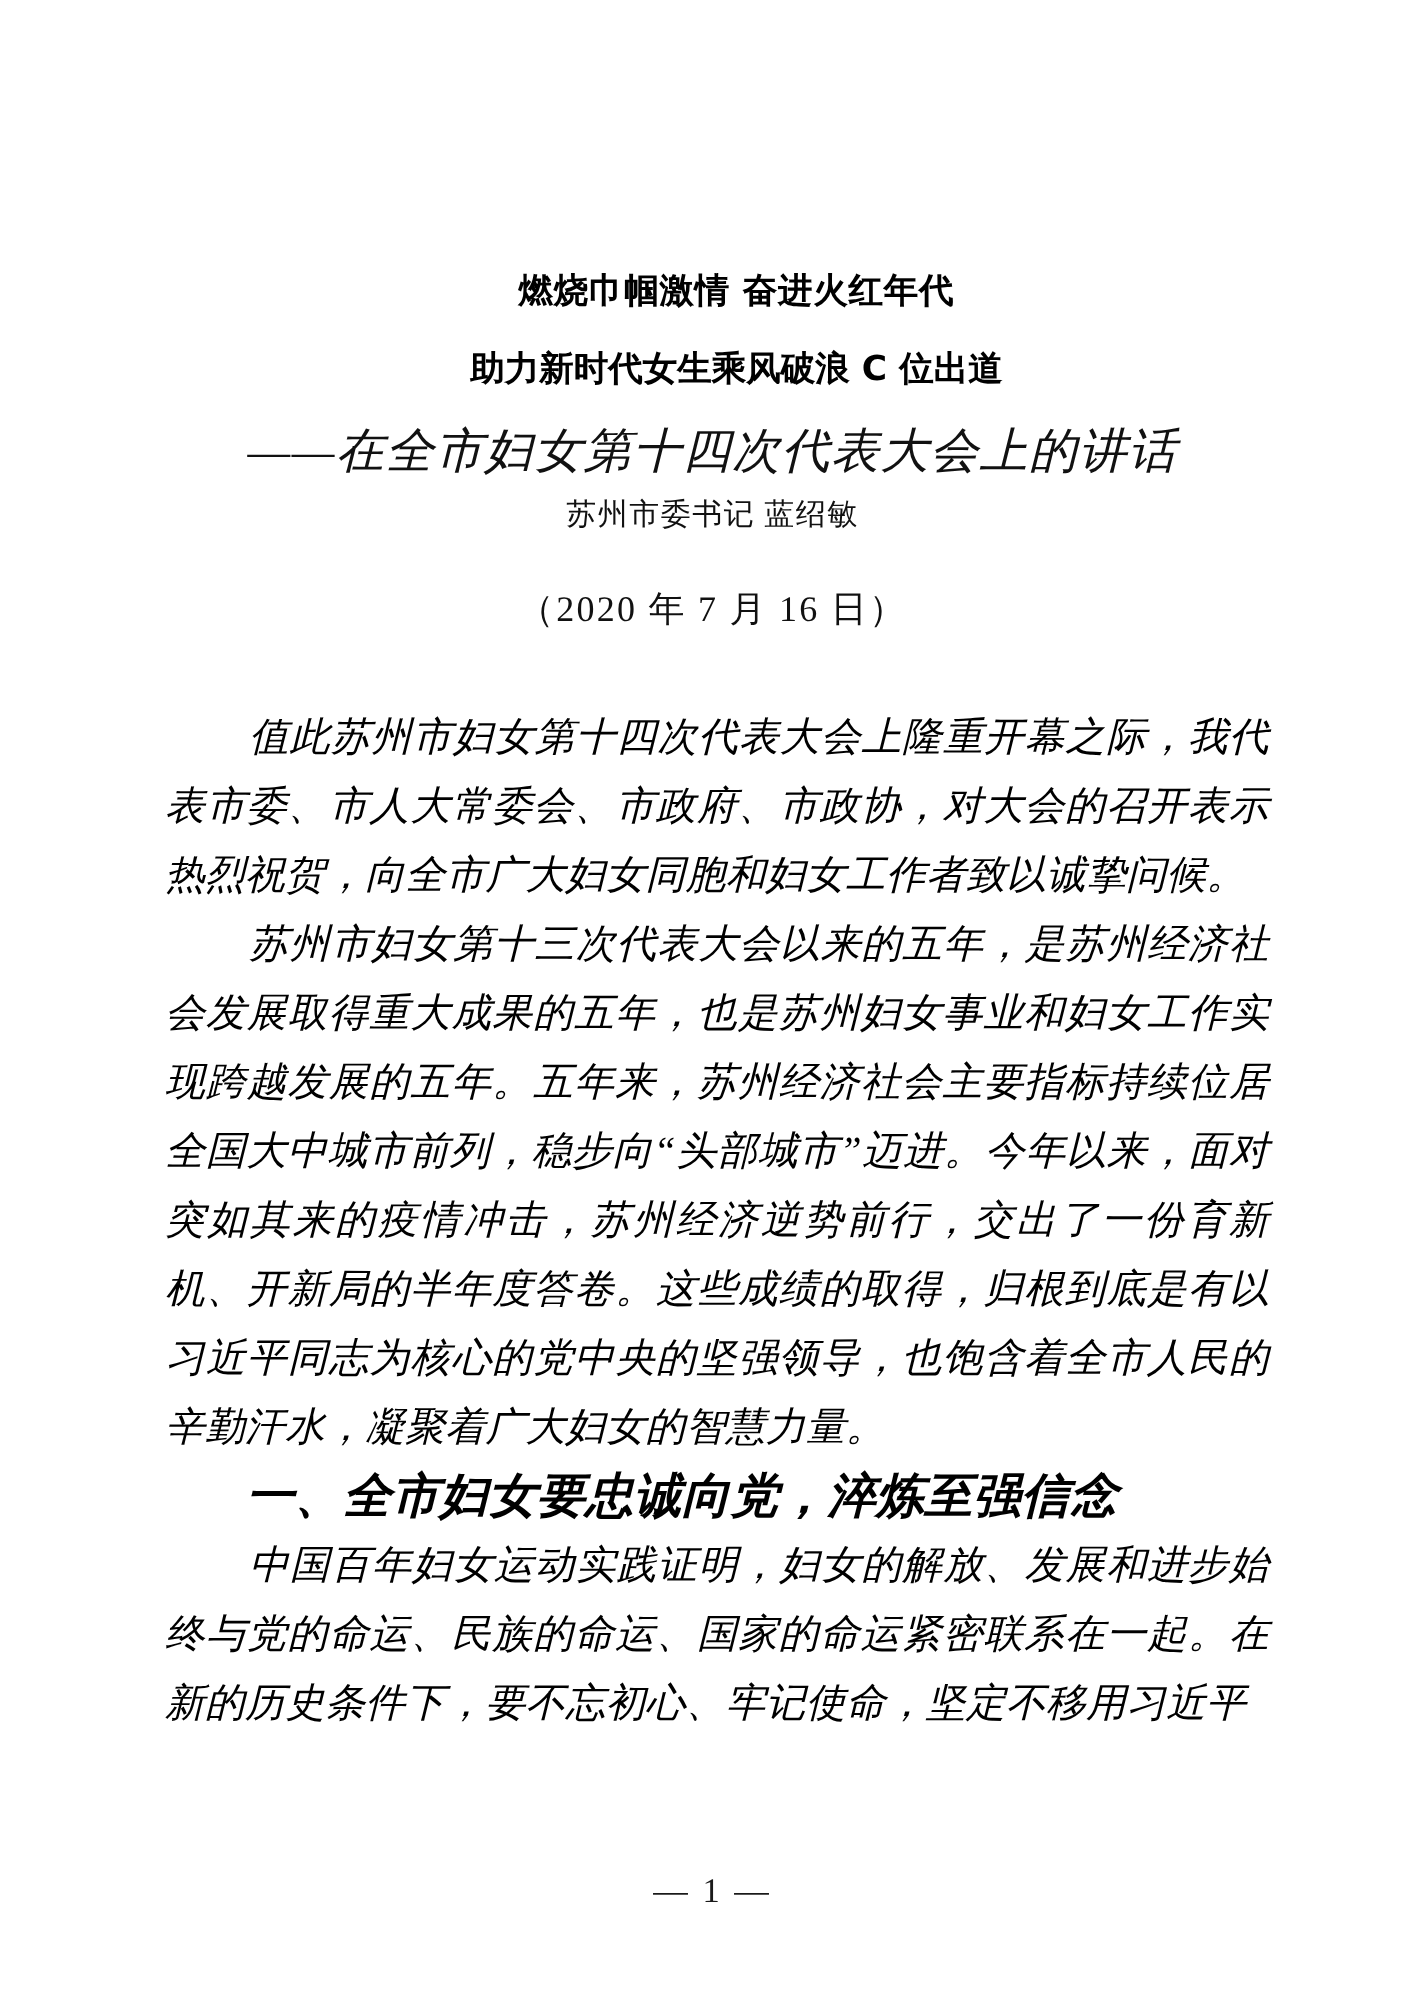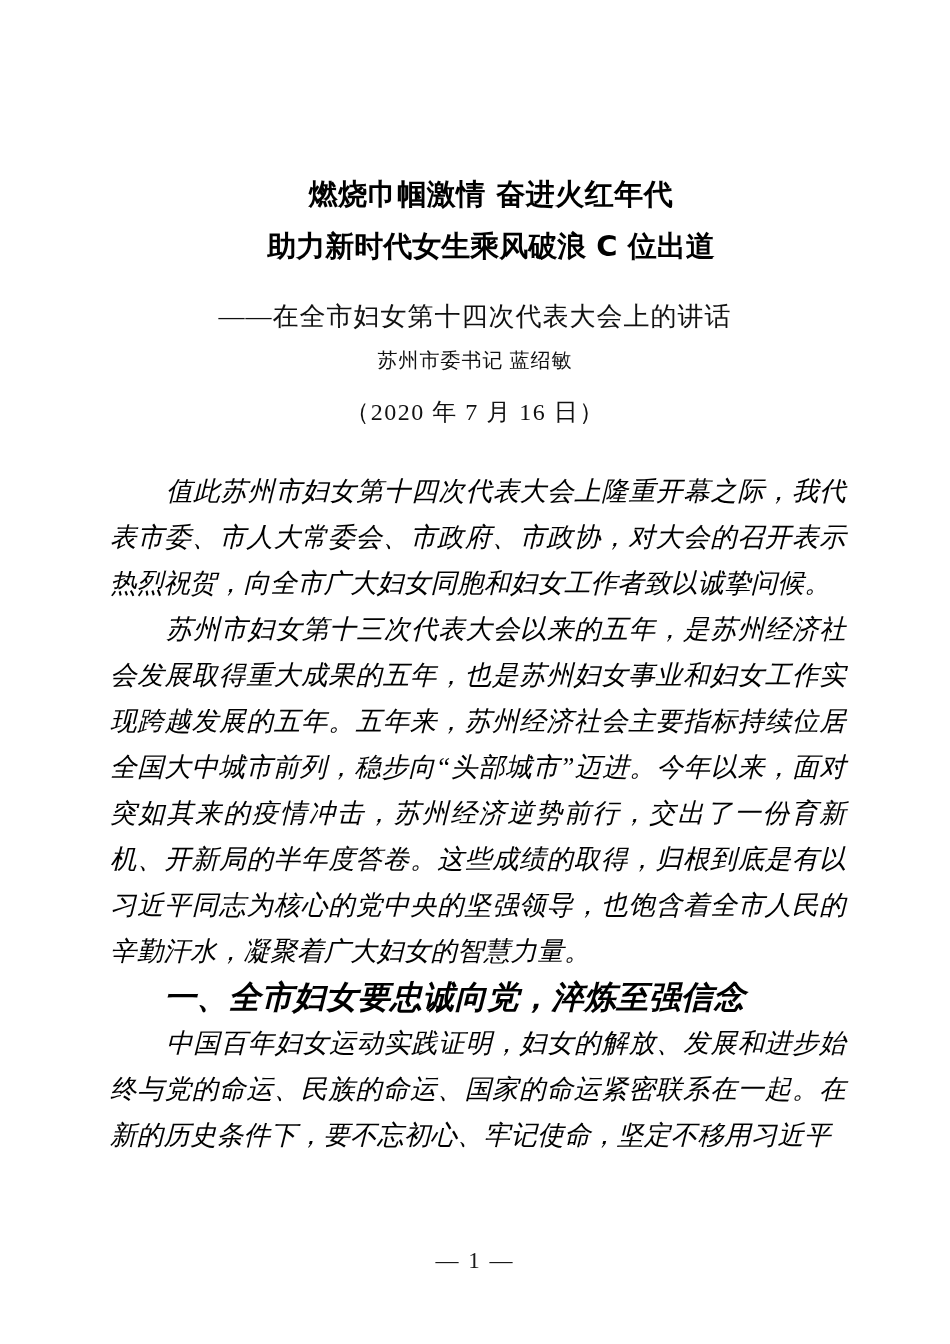--- a/index.html
+++ b/index.html
@@ -22,51 +22,52 @@
   .title-block {
     position: absolute;
     left: 0;
     top: 168px;
     width: 950px;
     text-align: center;
   }
   .doc-title {
     font-family: "DejaVu Sans", "Liberation Sans", sans-serif;
     font-weight: 700;
-    font-size: 29px;
+    font-size: 23px;
     line-height: 52px;
     letter-spacing: 0.5px;
     color: #000;
     white-space: nowrap;
     padding-left: 32px;
   }
   .doc-title .ln2 {
     letter-spacing: 0px;
   }
   .doc-subtitle {
     font-family: "Liberation Serif", "DejaVu Serif", serif;
-    font-size: 26px;
+    font-size: 32px;
     line-height: 44px;
     letter-spacing: 1px;
-    margin-top: 23px;
+    margin-top: 6px;
     color: #111;
+    font-style: italic;
   }
   .doc-author {
     font-family: "Liberation Serif", "DejaVu Serif", serif;
     font-size: 20px;
     line-height: 42px;
     letter-spacing: 1px;
     color: #111;
   }
   .doc-date {
     font-family: "Liberation Serif", "DejaVu Serif", serif;
     font-size: 24px;
     line-height: 42px;
     letter-spacing: 1.5px;
-    margin-top: 10px;
+    margin-top: 22px;
     color: #111;
   }
 
   
   .body-area {
     position: absolute;
     left: 110px;
     top: 468px;
     width: 736px;
     font-style: italic;

